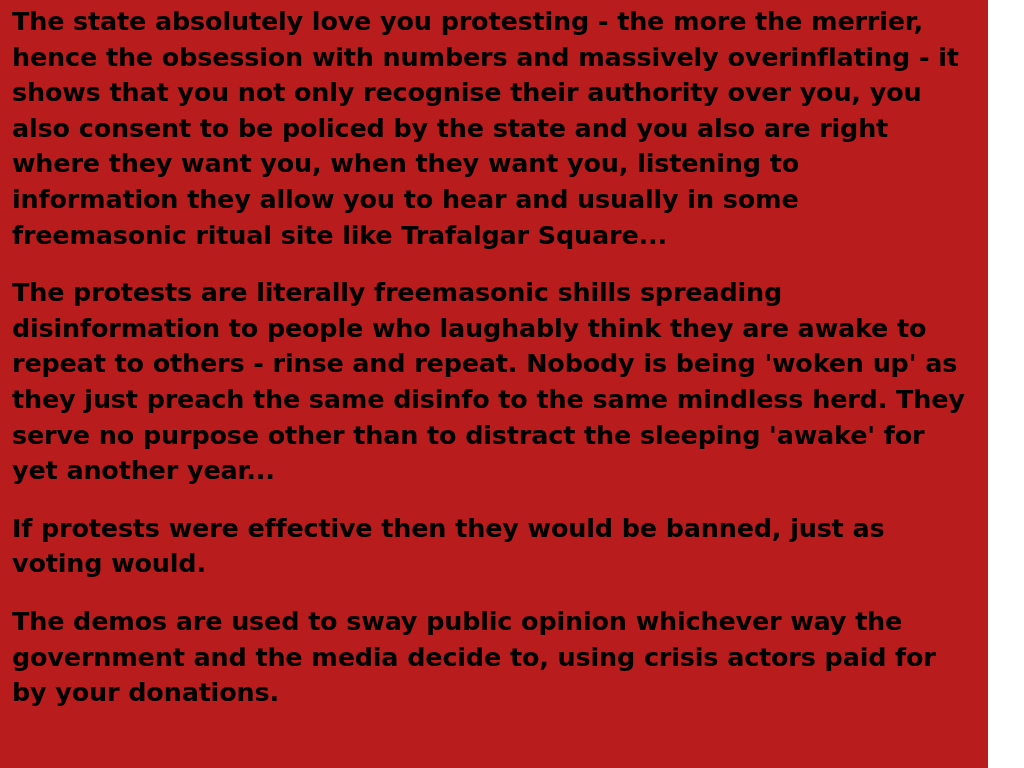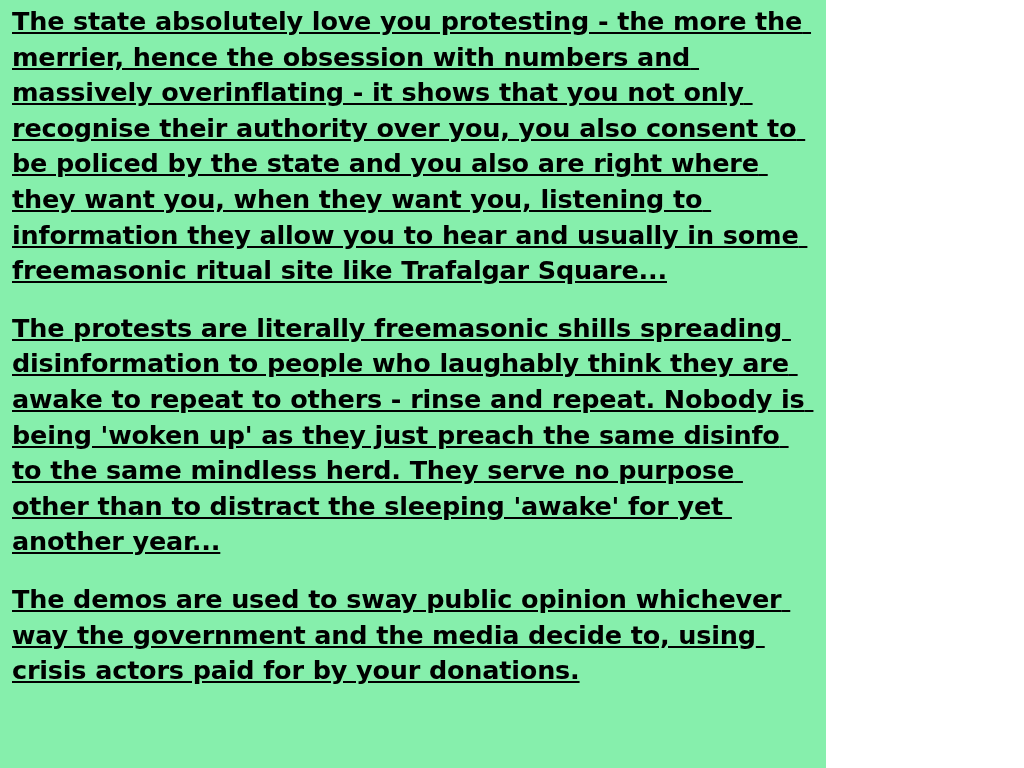--- a/index.html
+++ b/index.html
@@ -8,25 +8,24 @@
     background: #ffffff;
   }
   body {
     width: 1024px;
     height: 768px;
     overflow: hidden;
     font-family: "DejaVu Sans", sans-serif;
   }
   .page {
     box-sizing: border-box;
-    width: 826px;
+    width: 988px;
     height: 768px;
     padding: 4px 14px 0 12px;
-    background: #86efac;
-    text-decoration: underline;
+    background: #b91c1c;
   }
   .para {
     color: #000000;
     font-family: "DejaVu Sans", sans-serif;
     font-weight: bold;
     font-size: 25.5px;
     line-height: 35.6px;
     letter-spacing: -0.2px;
     margin: 0 0 22px 0;
     white-space: pre-wrap;
@@ -35,14 +34,15 @@
   .para:last-child {
     margin-bottom: 0;
   }
 </style>
 </head>
 <body>
 
 <div class="page">
   <p class="para">The state absolutely love you protesting - the more the merrier, hence the obsession with numbers and massively overinflating - it shows that you not only recognise their authority over you, you also consent to be policed by the state and you also are right where they want you, when they want you, listening to information they allow you to hear and usually in some freemasonic ritual site like Trafalgar Square...</p>
   <p class="para">The protests are literally freemasonic shills spreading disinformation to people who laughably think they are awake to repeat to others - rinse and repeat. Nobody is being 'woken up' as they just preach the same disinfo to the same mindless herd. They serve no purpose other than to distract the sleeping 'awake' for yet another year...</p>
+  <p class="para">If protests were effective then they would be banned, just as voting would.</p>
   <p class="para">The demos are used to sway public opinion whichever way the government and the media decide to, using crisis actors paid for by your donations.</p>
 </div>
 
 </body></html>

